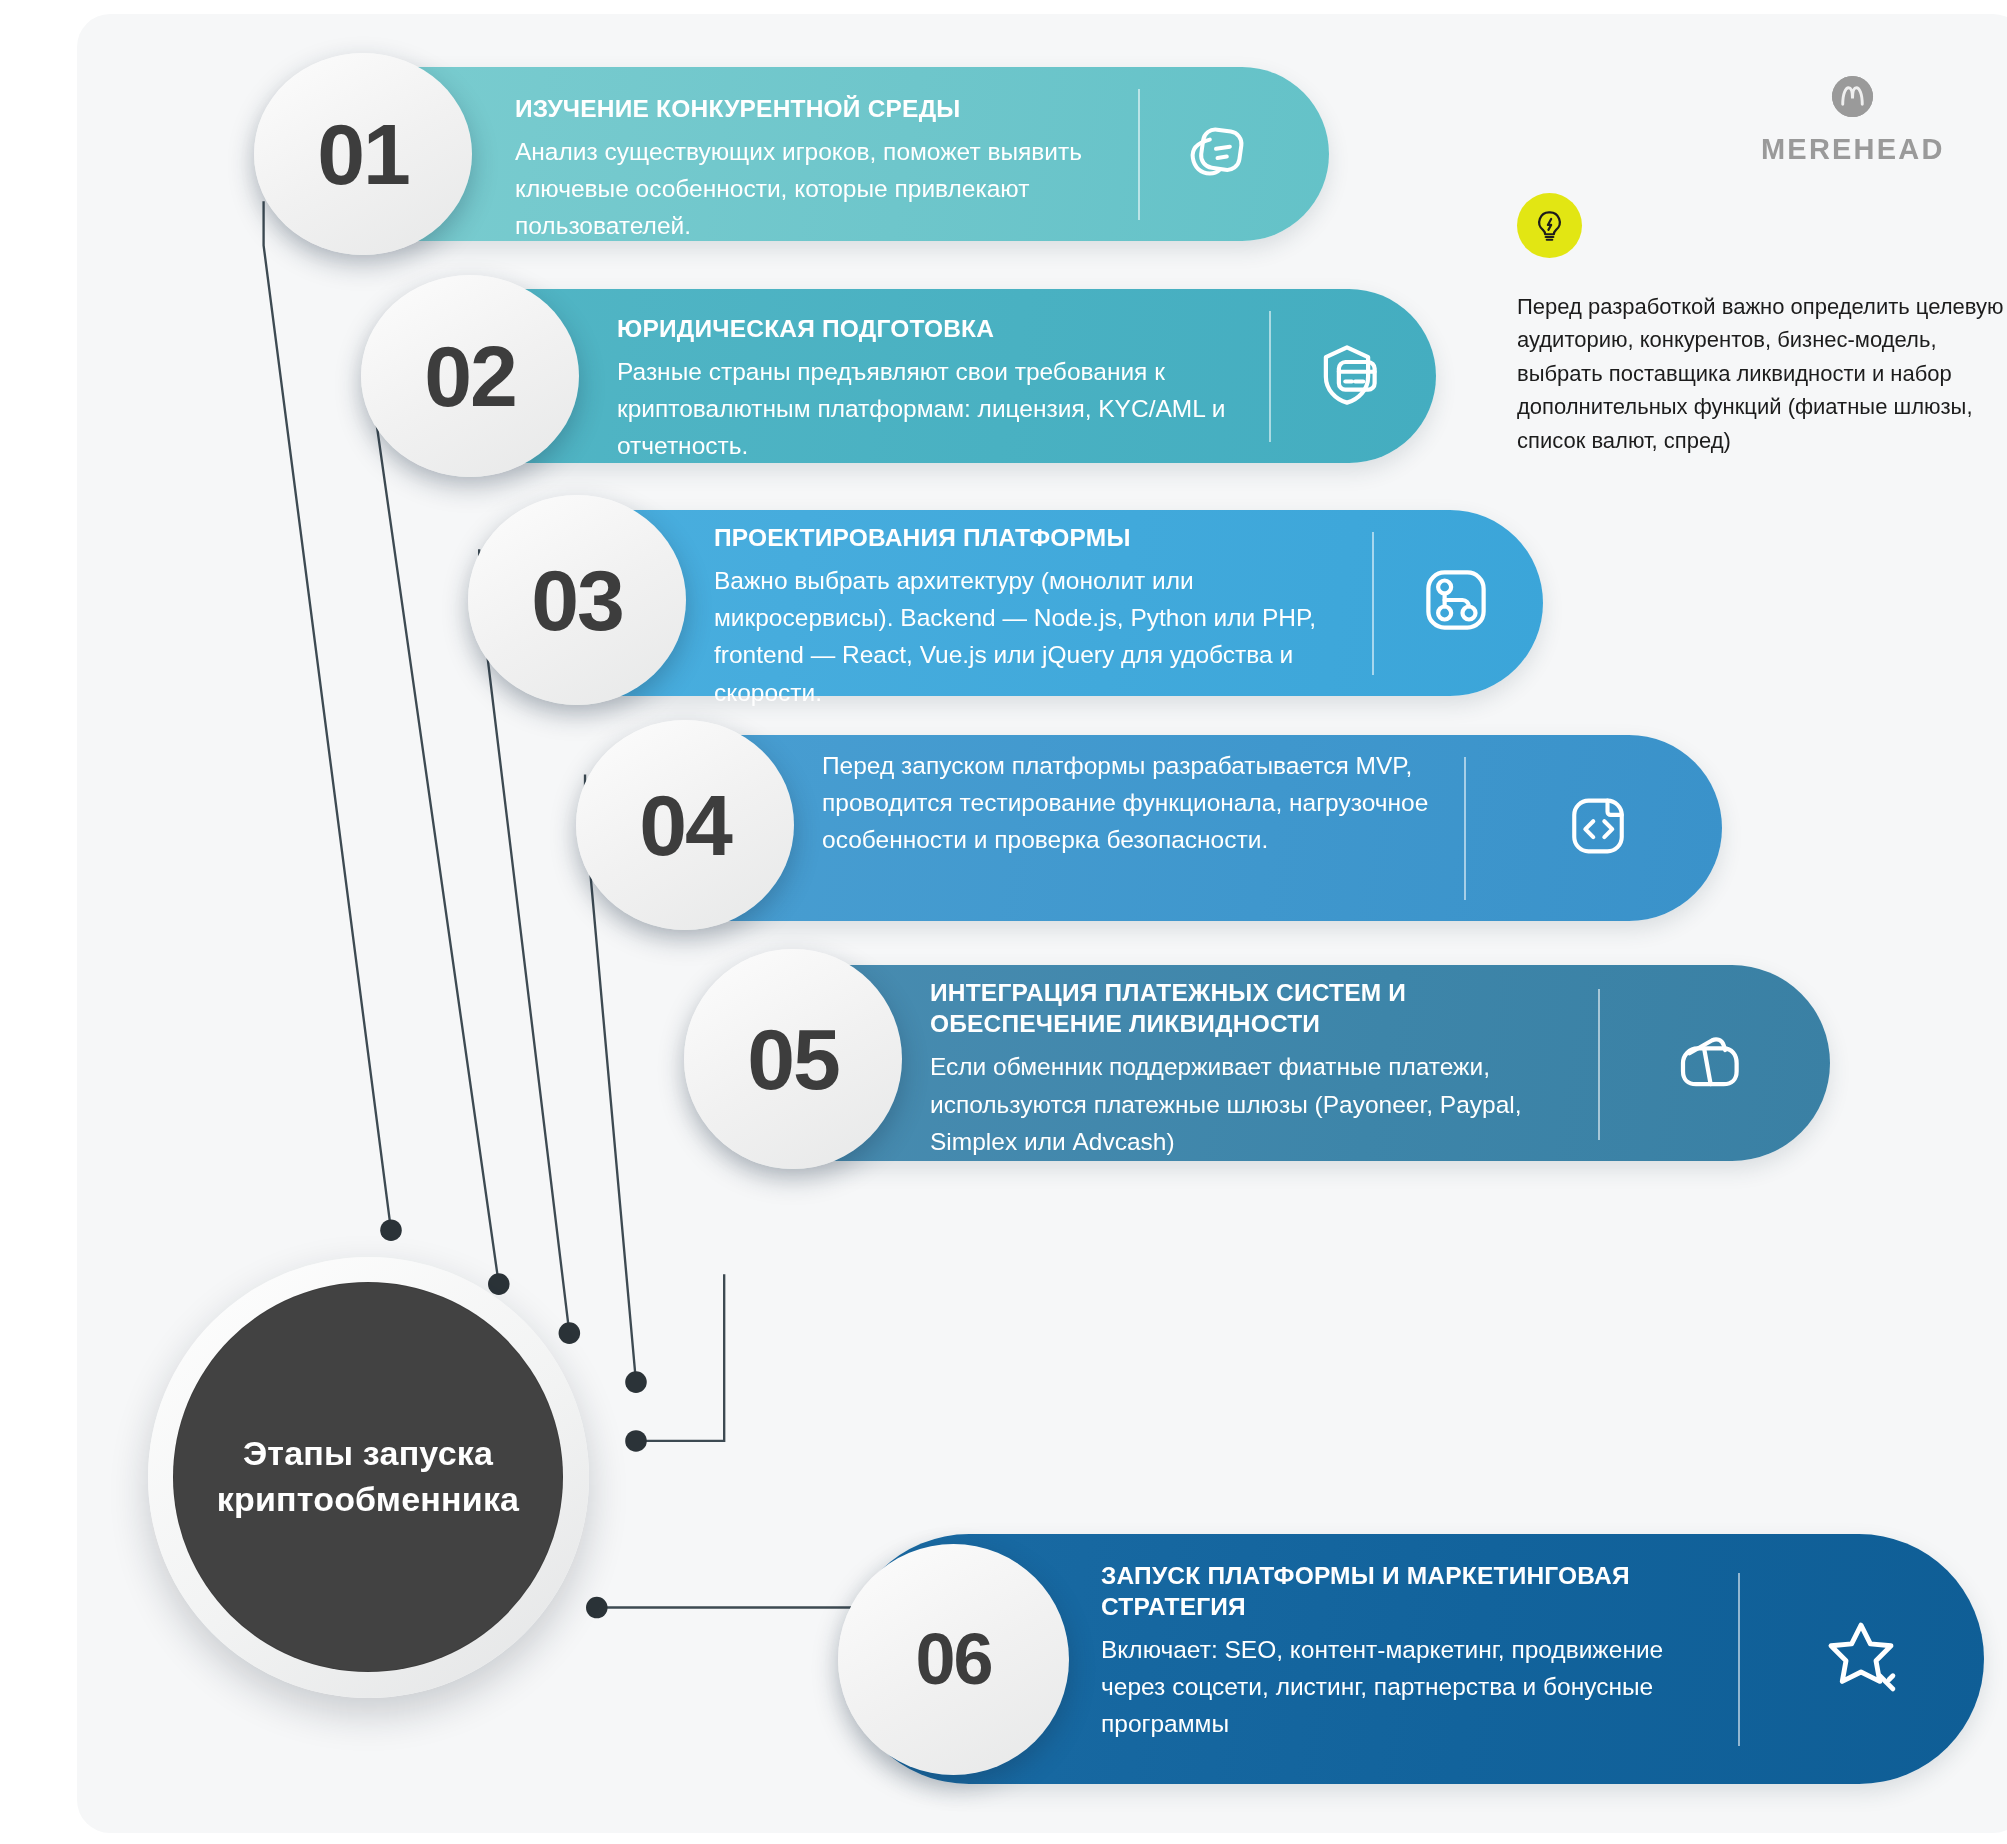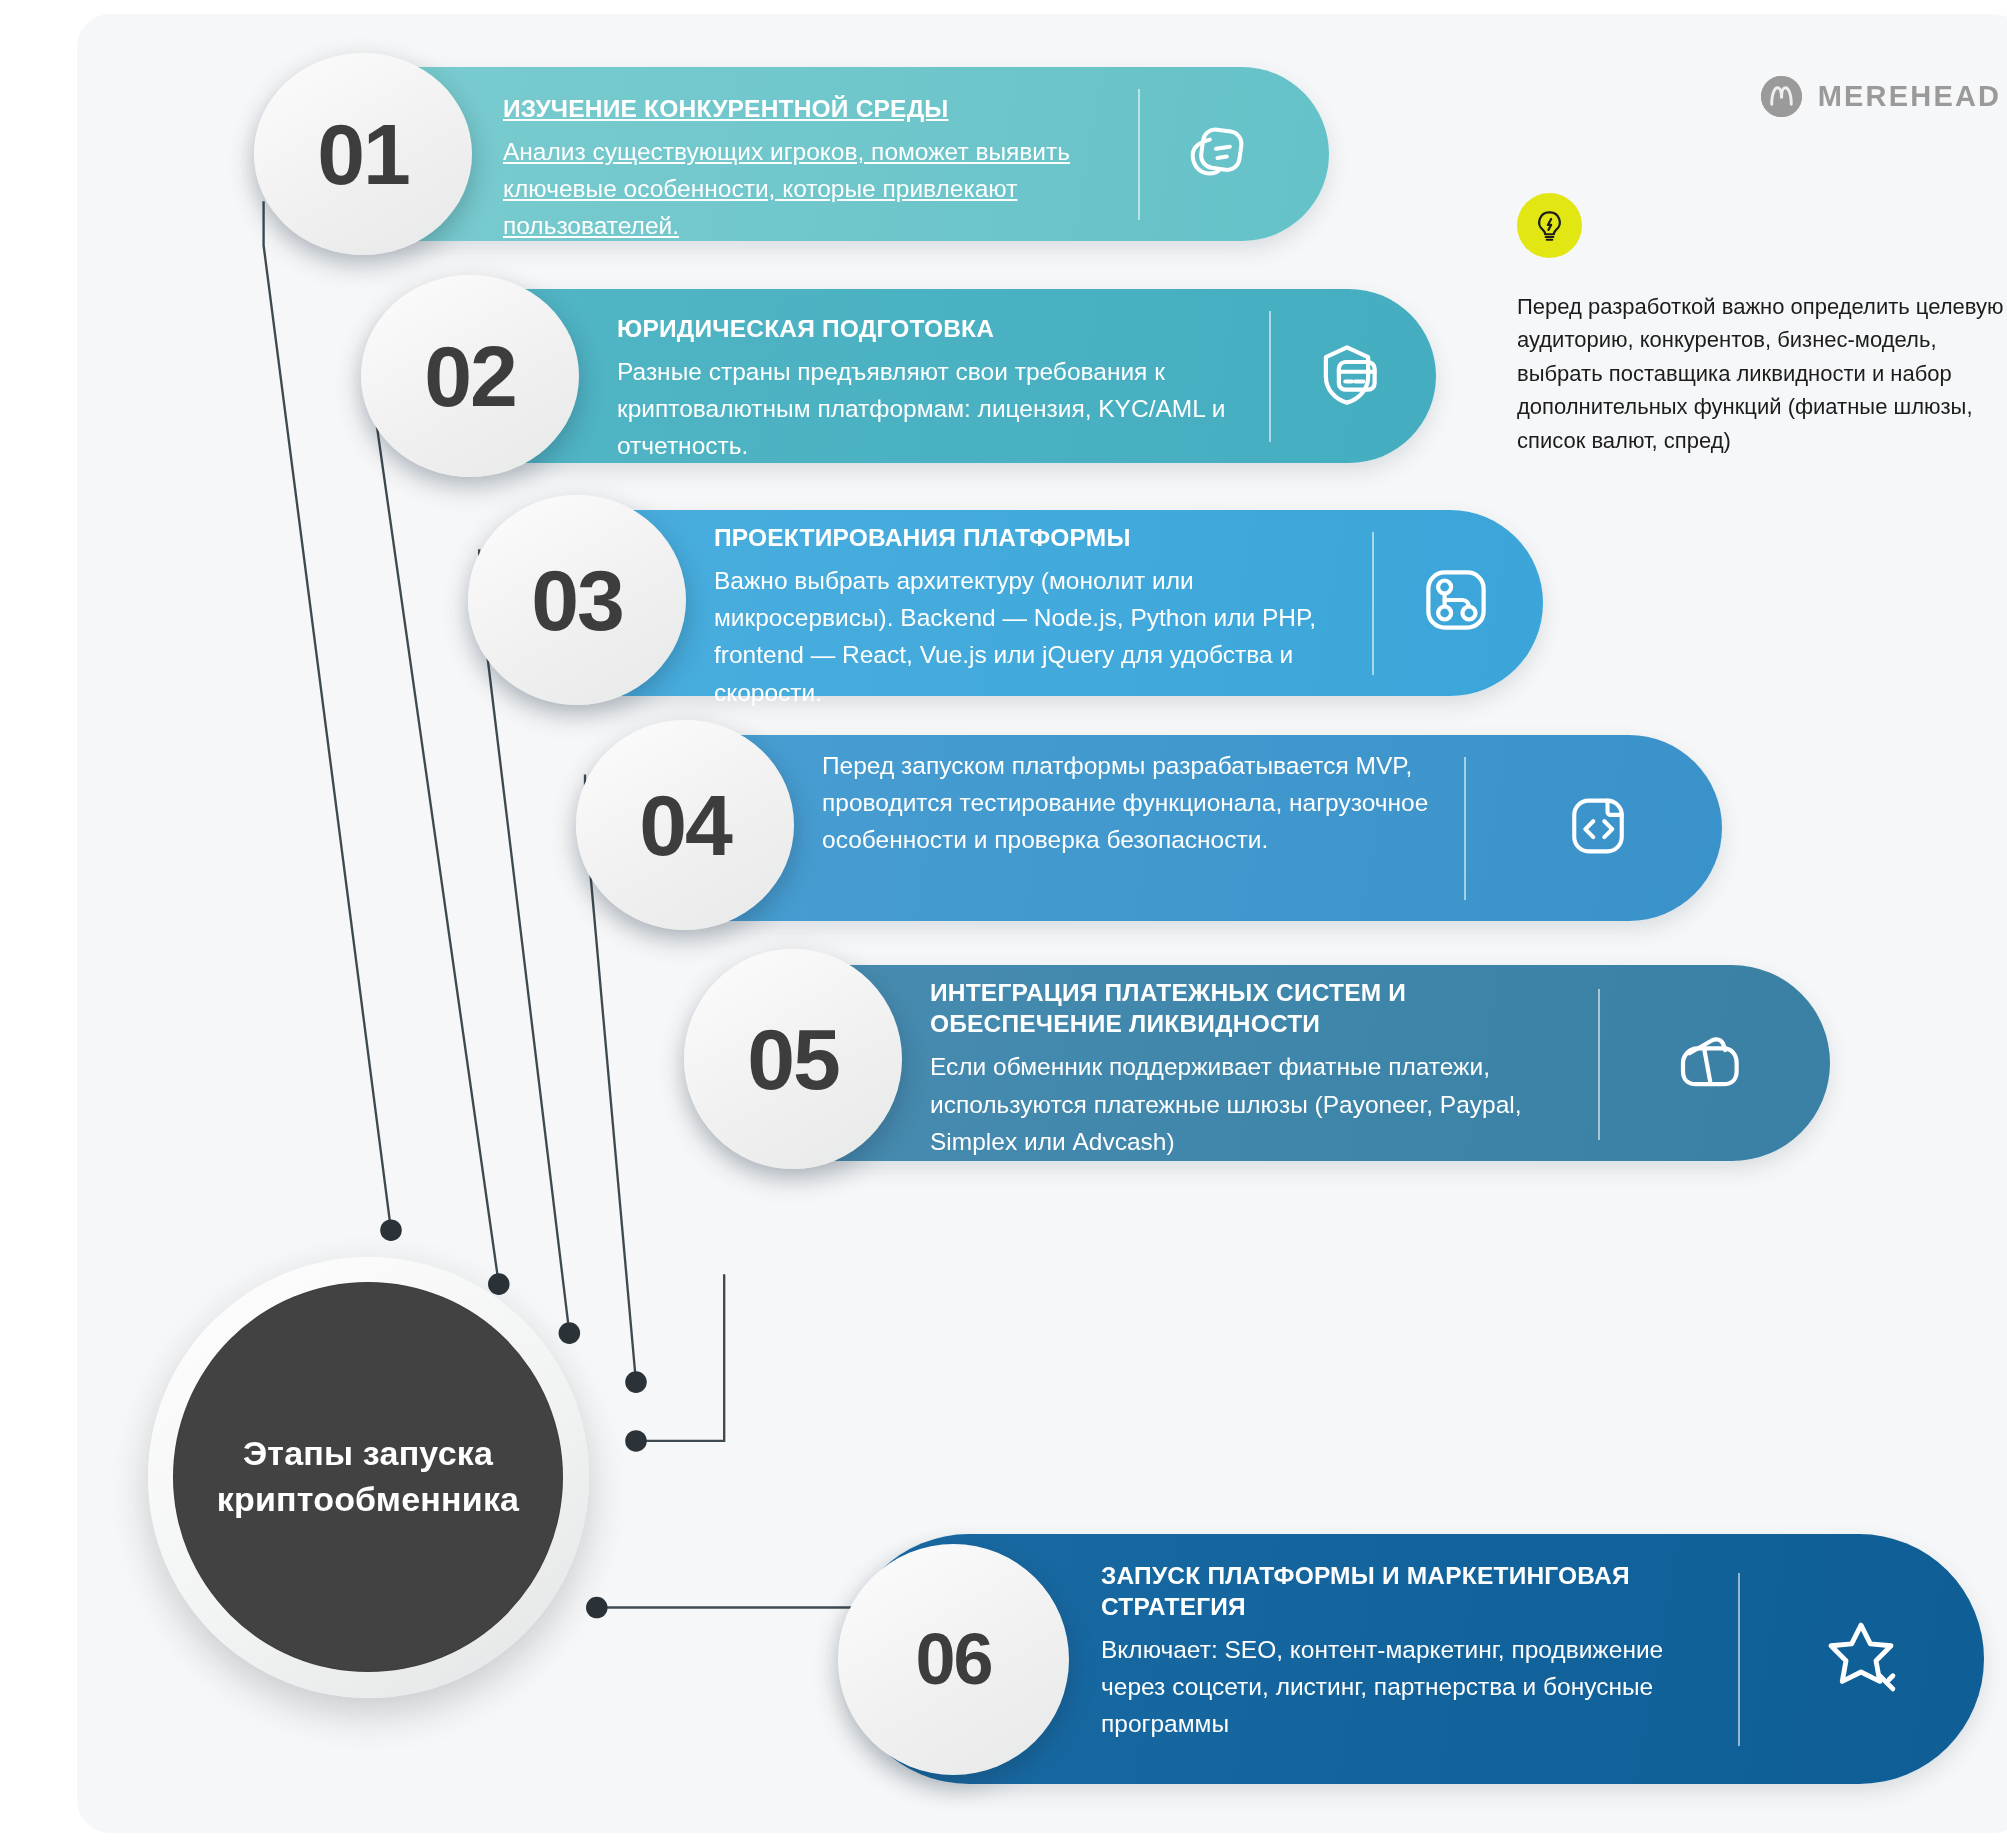--- a/index.html
+++ b/index.html
@@ -104,21 +104,21 @@
     font-weight: 700;
     font-size: 34px;
     line-height: 1.35;
     text-align: center;
     letter-spacing: 0.2px;
   }
 
   
   .logo {
     position: absolute;
-    display: flex; align-items: center; gap: 15.7px;
+    display: flex; align-items: center; gap: 15.7px; flex-direction: column;
   }
   .logo-mark {
     width: 41px; height: 41px; border-radius: 50%;
     background: #9a9a9a;
     display:flex; align-items:center; justify-content:center;
     color:#efefef; font-weight:700; font-size: 23.5px;
     font-family: "Liberation Serif", serif;
     font-style: italic;
   }
   .logo-word {
@@ -160,21 +160,21 @@
       <circle cx="532" cy="1360" r="11"></circle>
       <circle cx="600" cy="1410" r="11"></circle>
       <circle cx="600" cy="1470" r="11"></circle>
       <circle cx="560" cy="1640" r="11"></circle>
     </g>
   </svg>
 
   <div class="card" style="left:212px; top:67px; width:1069px; height:174px;">
     <div class="card-inner" style="background: linear-gradient(100deg,#7ccdd0 0%,#6ec6cb 60%,#64c2c8 100%);"></div>
     <div class="badge" style="left:-5.9px; top:-13.7px; width:218px; height:202px; font-size:86px;">01</div>
-    <div class="card-text" style="left:243px; top:25.5px; width:608px;text-decoration:underline;">
+    <div class="card-text" style="left:255px; top:25.5px; width:608px;">
       <div class="card-title">ИЗУЧЕНИЕ КОНКУРЕНТНОЙ СРЕДЫ</div>
       <div class="card-desc">Анализ существующих игроков, поможет выявить ключевые особенности, которые привлекают пользователей.</div>
     </div>
     <div class="divider" style="left:878px; top:21.6px; height:131px;"></div>
     <span class="card-icon" style="left:919px; top:51px;">
       <svg width="74" height="74" viewBox="0 0 48 48" fill="none" stroke="currentColor" stroke-width="2.6" stroke-linecap="round" stroke-linejoin="round">
         <rect x="15" y="8" width="25" height="25" rx="8" transform="rotate(8 27 20)"></rect>
         <path d="M20 14 C12 16 8 20 9 26 C10 32 14 36 20 36 C23 36 25 35 26 34"></path>
         <path d="M24 20 L33 18.6"></path>
         <path d="M25 26 L31 25"></path>

